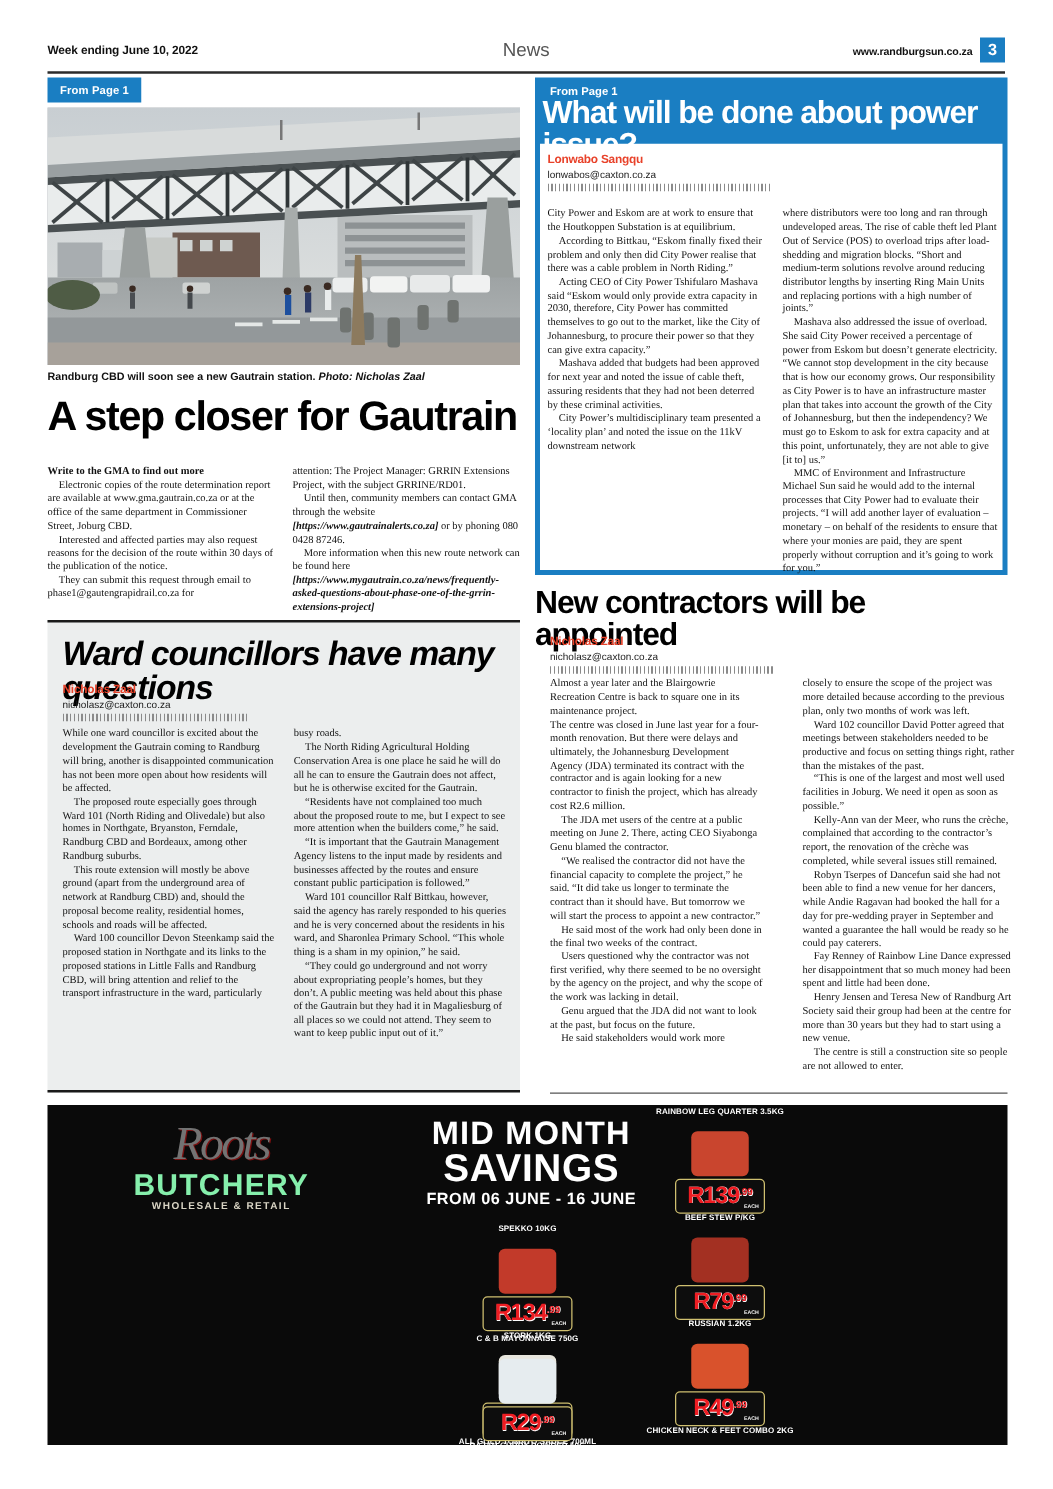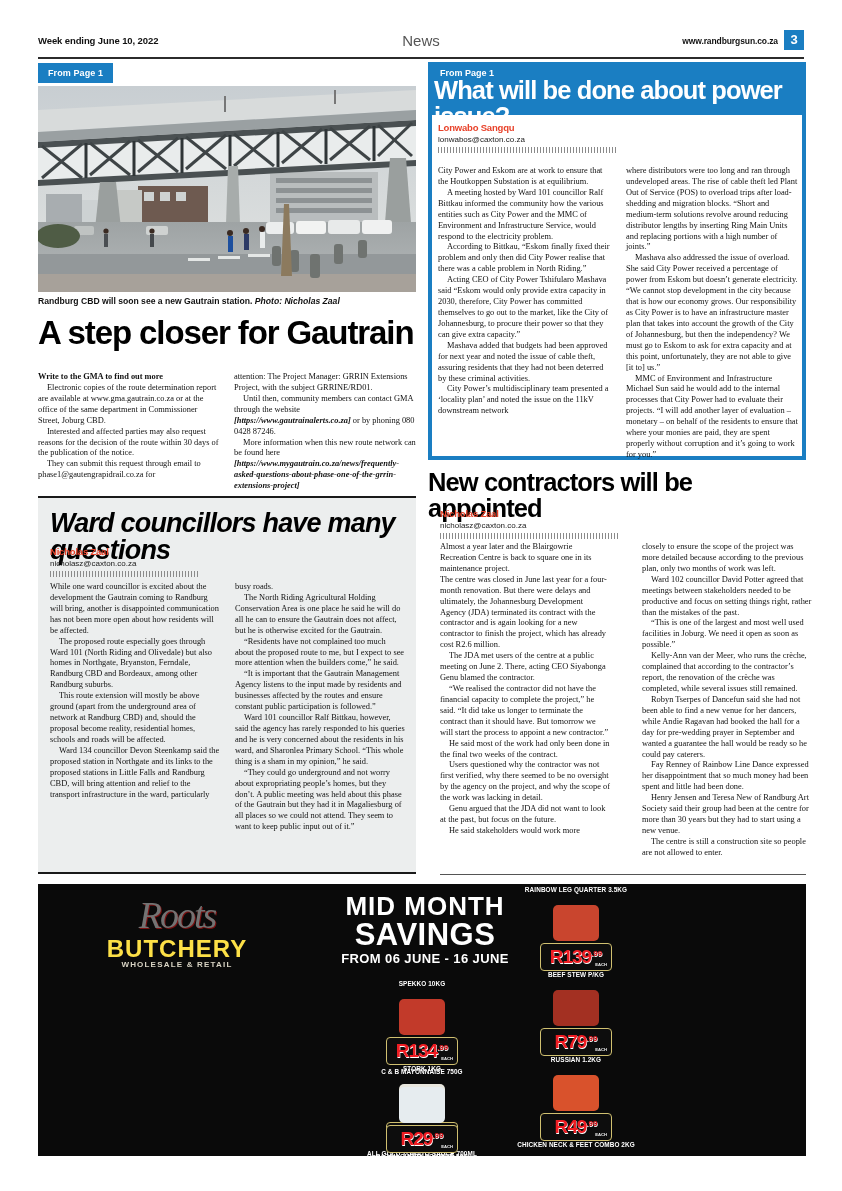--- a/index.html
+++ b/index.html
@@ -247,21 +247,21 @@
     font-size: 38px;
     color: #737373;
     letter-spacing: -2px;
     line-height: 46px;
     text-shadow: 1px 1px 0 #7a1010;
   }
   .roots-butchery {
     font-family: "Liberation Sans", sans-serif;
     font-weight: bold;
     font-size: 24px;
-    color: #fde047;
+    color: #86efac;
     letter-spacing: 1px;
     line-height: 22px;
   }
   .roots-sub {
     font-family: "Liberation Sans", sans-serif;
     font-weight: bold;
     font-size: 8px;
     color: #d9d4c4;
     letter-spacing: 1.2px;
   }
@@ -513,21 +513,21 @@
   <div class="ward-byline">
     <div class="byline-name">Nicholas Zaal</div>
     <div class="byline-mail">nicholasz@caxton.co.za</div>
     <div class="byline-dots"></div>
   </div>
   <div class="ward-body">
     <div class="col body-col">
       <p class="noindent">While one ward councillor is excited about the development the Gautrain coming to Randburg will bring, another is disappointed communication has not been more open about how residents will be affected.</p>
       <p>The proposed route especially goes through Ward 101 (North Riding and Olivedale) but also homes in Northgate, Bryanston, Ferndale, Randburg CBD and Bordeaux, among other Randburg suburbs.</p>
       <p>This route extension will mostly be above ground (apart from the underground area of network at Randburg CBD) and, should the proposal become reality, residential homes, schools and roads will be affected.</p>
-      <p>Ward 134 councillor Devon Steenkamp said the proposed station in Northgate and its links to the proposed stations in Little Falls and Randburg CBD, will bring attention and relief to the transport infrastructure in the ward, particularly</p>
+      <p>Ward 100 councillor Devon Steenkamp said the proposed station in Northgate and its links to the proposed stations in Little Falls and Randburg CBD, will bring attention and relief to the transport infrastructure in the ward, particularly</p>
     </div>
     <div class="col body-col">
       <p class="noindent">busy roads.</p>
       <p>The North Riding Agricultural Holding Conservation Area is one place he said he will do all he can to ensure the Gautrain does not affect, but he is otherwise excited for the Gautrain.</p>
       <p>“Residents have not complained too much about the proposed route to me, but I expect to see more attention when the builders come,” he said.</p>
       <p>“It is important that the Gautrain Management Agency listens to the input made by residents and businesses affected by the routes and ensure constant public participation is followed.”</p>
       <p>Ward 101 councillor Ralf Bittkau, however, said the agency has rarely responded to his queries and he is very concerned about the residents in his ward, and Sharonlea Primary School. “This whole thing is a sham in my opinion,” he said.</p>
       <p>“They could go underground and not worry about expropriating people’s homes, but they don’t. A public meeting was held about this phase of the Gautrain but they had it in Magaliesburg of all places so we could not attend. They seem to want to keep public input out of it.”</p>
     </div>
   </div>
@@ -537,21 +537,20 @@
   <div class="headline power-headline">What will be done about power issue?</div>
   <div class="power-inner"></div>
   <div class="power-byline">
     <div class="byline-name">Lonwabo Sangqu</div>
     <div class="byline-mail">lonwabos@caxton.co.za</div>
     <div class="byline-dots"></div>
   </div>
   <div class="power-body">
     <div class="col body-col">
       <p class="noindent">City Power and Eskom are at work to ensure that the Houtkoppen Substation is at equilibrium.</p>
-      <p>A meeting hosted by Ward 101 councillor Ralf Bittkau informed the community how the various entities such as City Power and the MMC of Environment and Infrastructure Service, would respond to the electricity problem.</p>
       <p>According to Bittkau, “Eskom finally fixed their problem and only then did City Power realise that there was a cable problem in North Riding.”</p>
       <p>Acting CEO of City Power Tshifularo Mashava said “Eskom would only provide extra capacity in 2030, therefore, City Power has committed themselves to go out to the market, like the City of Johannesburg, to procure their power so that they can give extra capacity.”</p>
       <p>Mashava added that budgets had been approved for next year and noted the issue of cable theft, assuring residents that they had not been deterred by these criminal activities.</p>
       <p>City Power’s multidisciplinary team presented a ‘locality plan’ and noted the issue on the 11kV downstream network</p>
     </div>
     <div class="col body-col">
       <p class="noindent">where distributors were too long and ran through undeveloped areas. The rise of cable theft led Plant Out of Service (POS) to overload trips after load-shedding and migration blocks. “Short and medium-term solutions revolve around reducing distributor lengths by inserting Ring Main Units and replacing portions with a high number of joints.”</p>
       <p>Mashava also addressed the issue of overload. She said City Power received a percentage of power from Eskom but doesn’t generate electricity. “We cannot stop development in the city because that is how our economy grows. Our responsibility as City Power is to have an infrastructure master plan that takes into account the growth of the City of Johannesburg, but then the independency? We must go to Eskom to ask for extra capacity and at this point, unfortunately, they are not able to give [it to] us.”</p>
       <p>MMC of Environment and Infrastructure Michael Sun said he would add to the internal processes that City Power had to evaluate their projects. “I will add another layer of evaluation – monetary – on behalf of the residents to ensure that where your monies are paid, they are spent properly without corruption and it’s going to work for you.”</p>
     </div>

